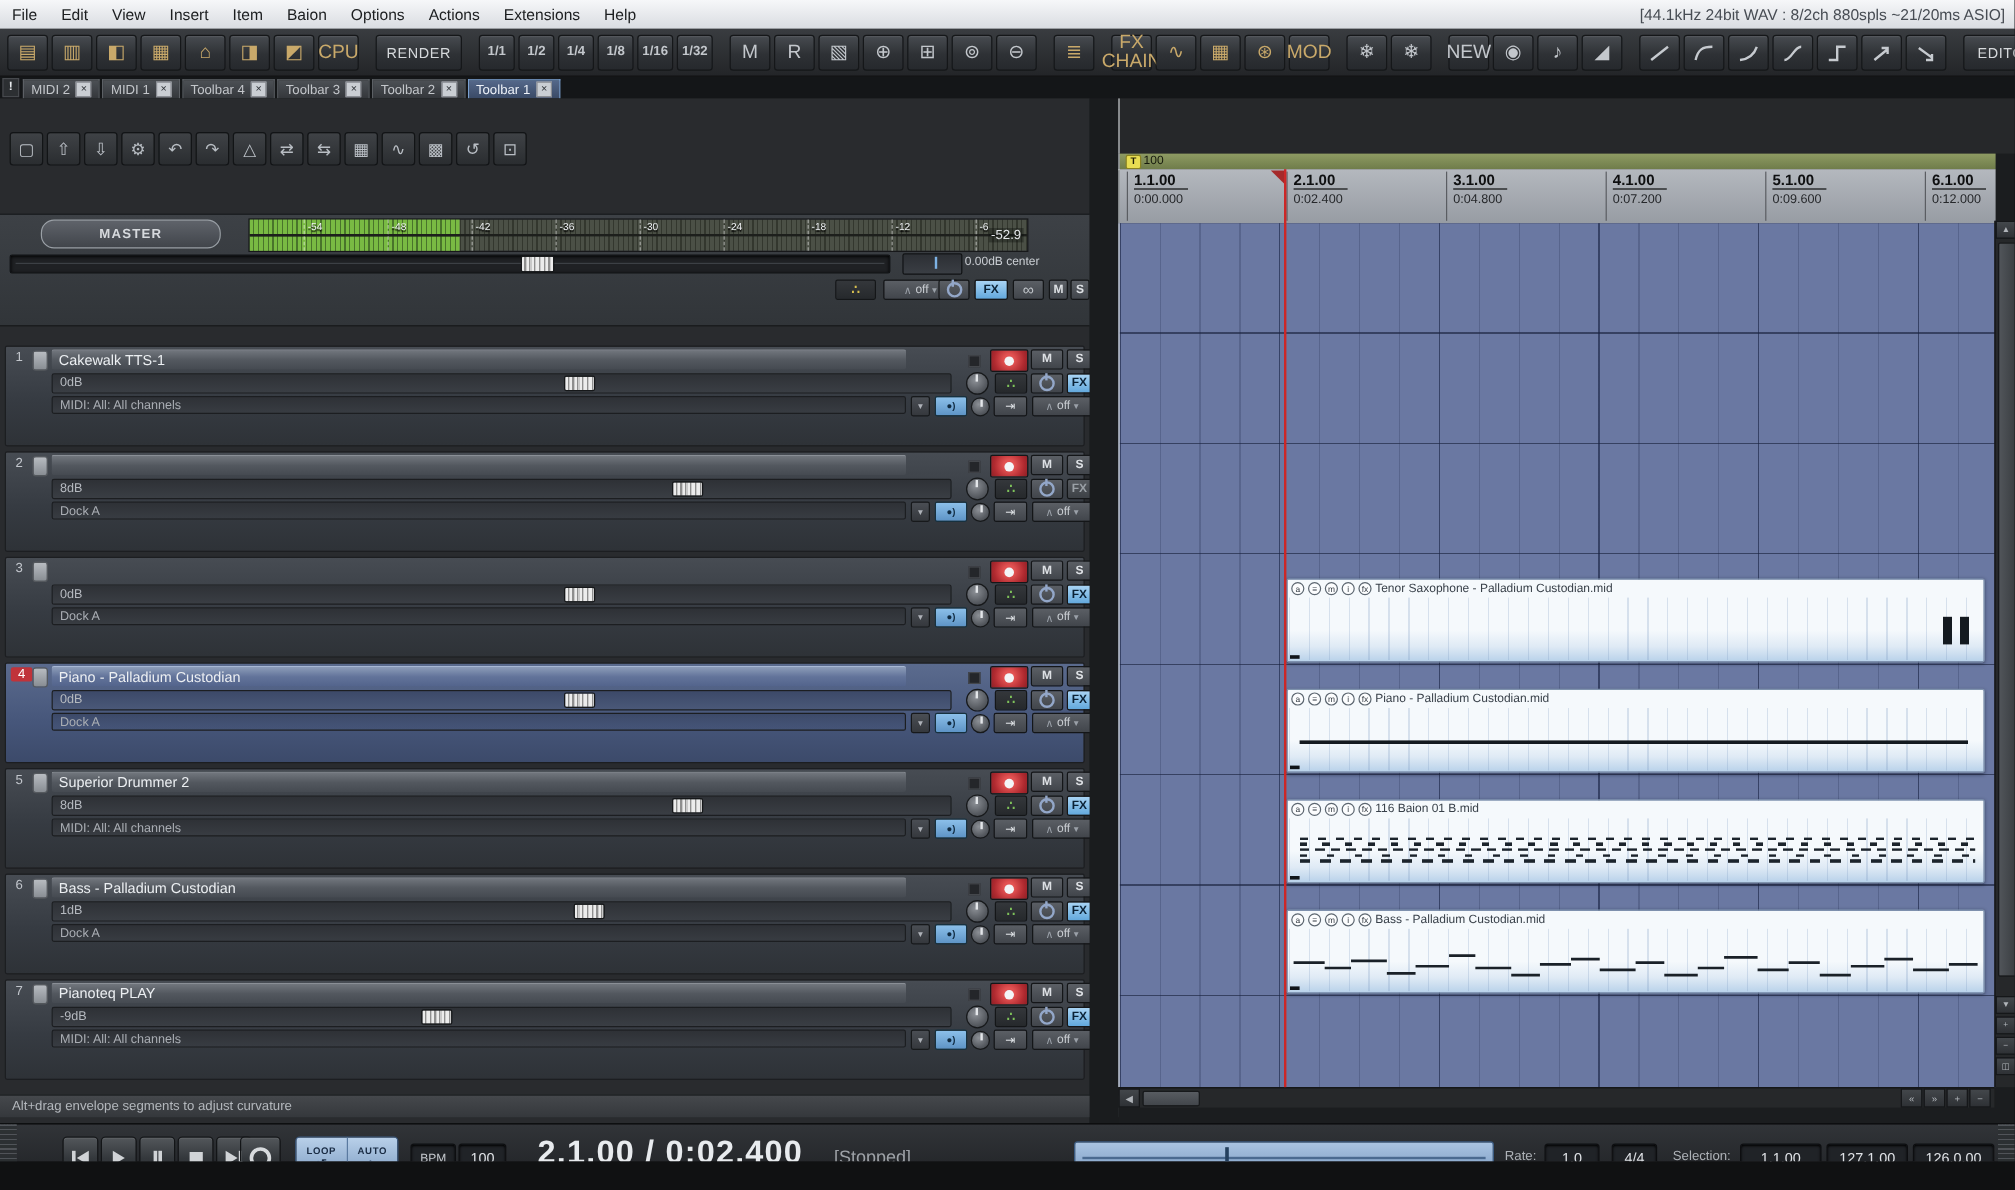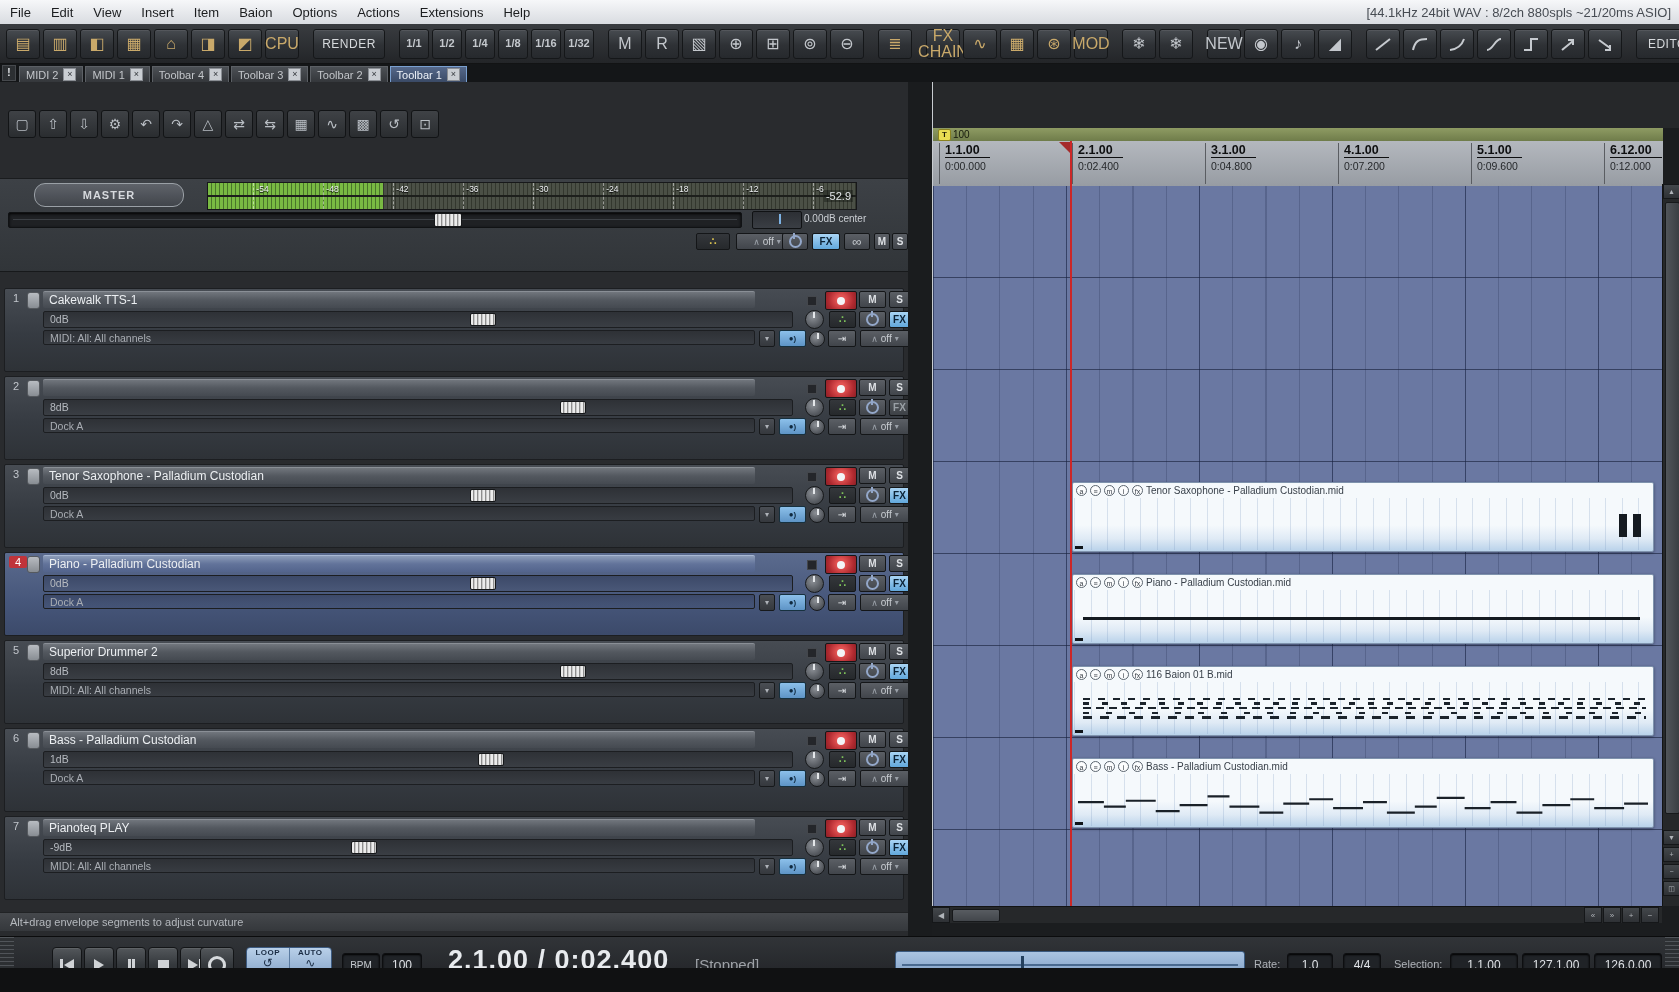--- a/index.html
+++ b/index.html
@@ -183,21 +183,21 @@
   .tpbtn{width:28px;height:34px;border:1px solid #131517;border-radius:4px;
     background:linear-gradient(#53575b,#34383c 50%,#2b2f33);display:flex;align-items:center;justify-content:center;
     box-shadow:inset 0 1px 0 rgba(255,255,255,.08);cursor:pointer;gap:1px;}
   .tri-r{width:0;height:0;border-left:10px solid #d0d3d6;border-top:6px solid transparent;border-bottom:6px solid transparent;}
   .tri-l{width:0;height:0;border-right:10px solid #d0d3d6;border-top:6px solid transparent;border-bottom:6px solid transparent;}
   .vbar{width:3px;height:12px;background:#d0d3d6;}
   .sq{width:11px;height:11px;background:#d0d3d6;}
   .ring{width:12px;height:12px;border:3px solid #d7dadd;border-radius:50%;}
   .loopauto{position:absolute;left:246px;top:10px;width:84px;height:34px;border-radius:4px;border:1px solid #3c5a80;
     background:linear-gradient(#b9d0e9,#7c9cc2);display:flex;}
-  .lacell{flex:1;display:flex;flex-direction:column;align-items:center;cursor:pointer;
+  .lacell{flex:1;display:flex;flex-direction:column;align-items:center;justify-content:center;cursor:pointer;
     color:#1a2c44;}
   .lacell:first-child{border-right:1px solid #5a7aa0;}
   .lacell .t{font-size:8px;font-weight:bold;letter-spacing:.5px;}
   .lacell .gi{font-size:12px;line-height:12px;}
   .tbox{position:absolute;background:#202327;border:1px solid #0d0e10;border-radius:3px;color:#dfe2e6;
     font-size:12px;display:flex;align-items:center;justify-content:center;box-shadow:inset 0 1px 2px #000,0 1px 0 rgba(255,255,255,.06);}
   .tlabel{position:absolute;font-size:11px;color:#aeb2b7;}
   .bigtime{position:absolute;left:448px;top:8px;font-size:27px;font-weight:bold;color:#e8ebee;letter-spacing:1px;}
   .stopped{position:absolute;left:695px;top:19px;font-size:15px;color:#9ea2a7;}
   .prate{position:absolute;left:895px;top:14px;width:348px;height:26px;border-radius:3px;border:1px solid #3a5a80;
@@ -606,21 +606,20 @@
         <div class="sbtn" style="left:823px;top:41px;width:28px;font-weight:normal">⇥</div>
         <div class="sbtn envmode" style="left:855px;top:41px;width:50px">
           <span class="c1">∧</span>
           <span class="c2">off</span>
           <span class="c3">▾</span>
         </div>
       </div>
         <div class="track" style="top: 382px;">
         <span class="tnum">3</span>
         <span class="thandle"></span>
-        <div class="tname">Tenor Saxophone - Palladium Custodian</div>
         <span class="tiny"></span>
         <div class="rec">
             <span class="dot"></span>
           </div>
         <div class="sbtn" style="left:854px;top:2px;width:27px">M</div>
         <div class="sbtn" style="left:884px;top:2px;width:21px">S</div>
 
         <div class="vbox">
           <span class="vlabel">0dB</span>
           <div class="fhandle vh" style="left: 57%;"></div>
@@ -804,21 +803,21 @@
       </div>
         <div class="measure" style="left: 405px;">
         <div class="bar">4.1.00</div>
         <div class="time">0:07.200</div>
       </div>
         <div class="measure" style="left: 538px;">
         <div class="bar">5.1.00</div>
         <div class="time">0:09.600</div>
       </div>
         <div class="measure" style="left: 671px;">
-        <div class="bar">6.12.00</div>
+        <div class="bar">6.1.00</div>
         <div class="time">0:12.000</div>
       </div>
       </div>
   </div>
 
   <div class="grid">
     <div>
 
     <div class="item" style="top: 296px;">
         <div class="ihdr">

